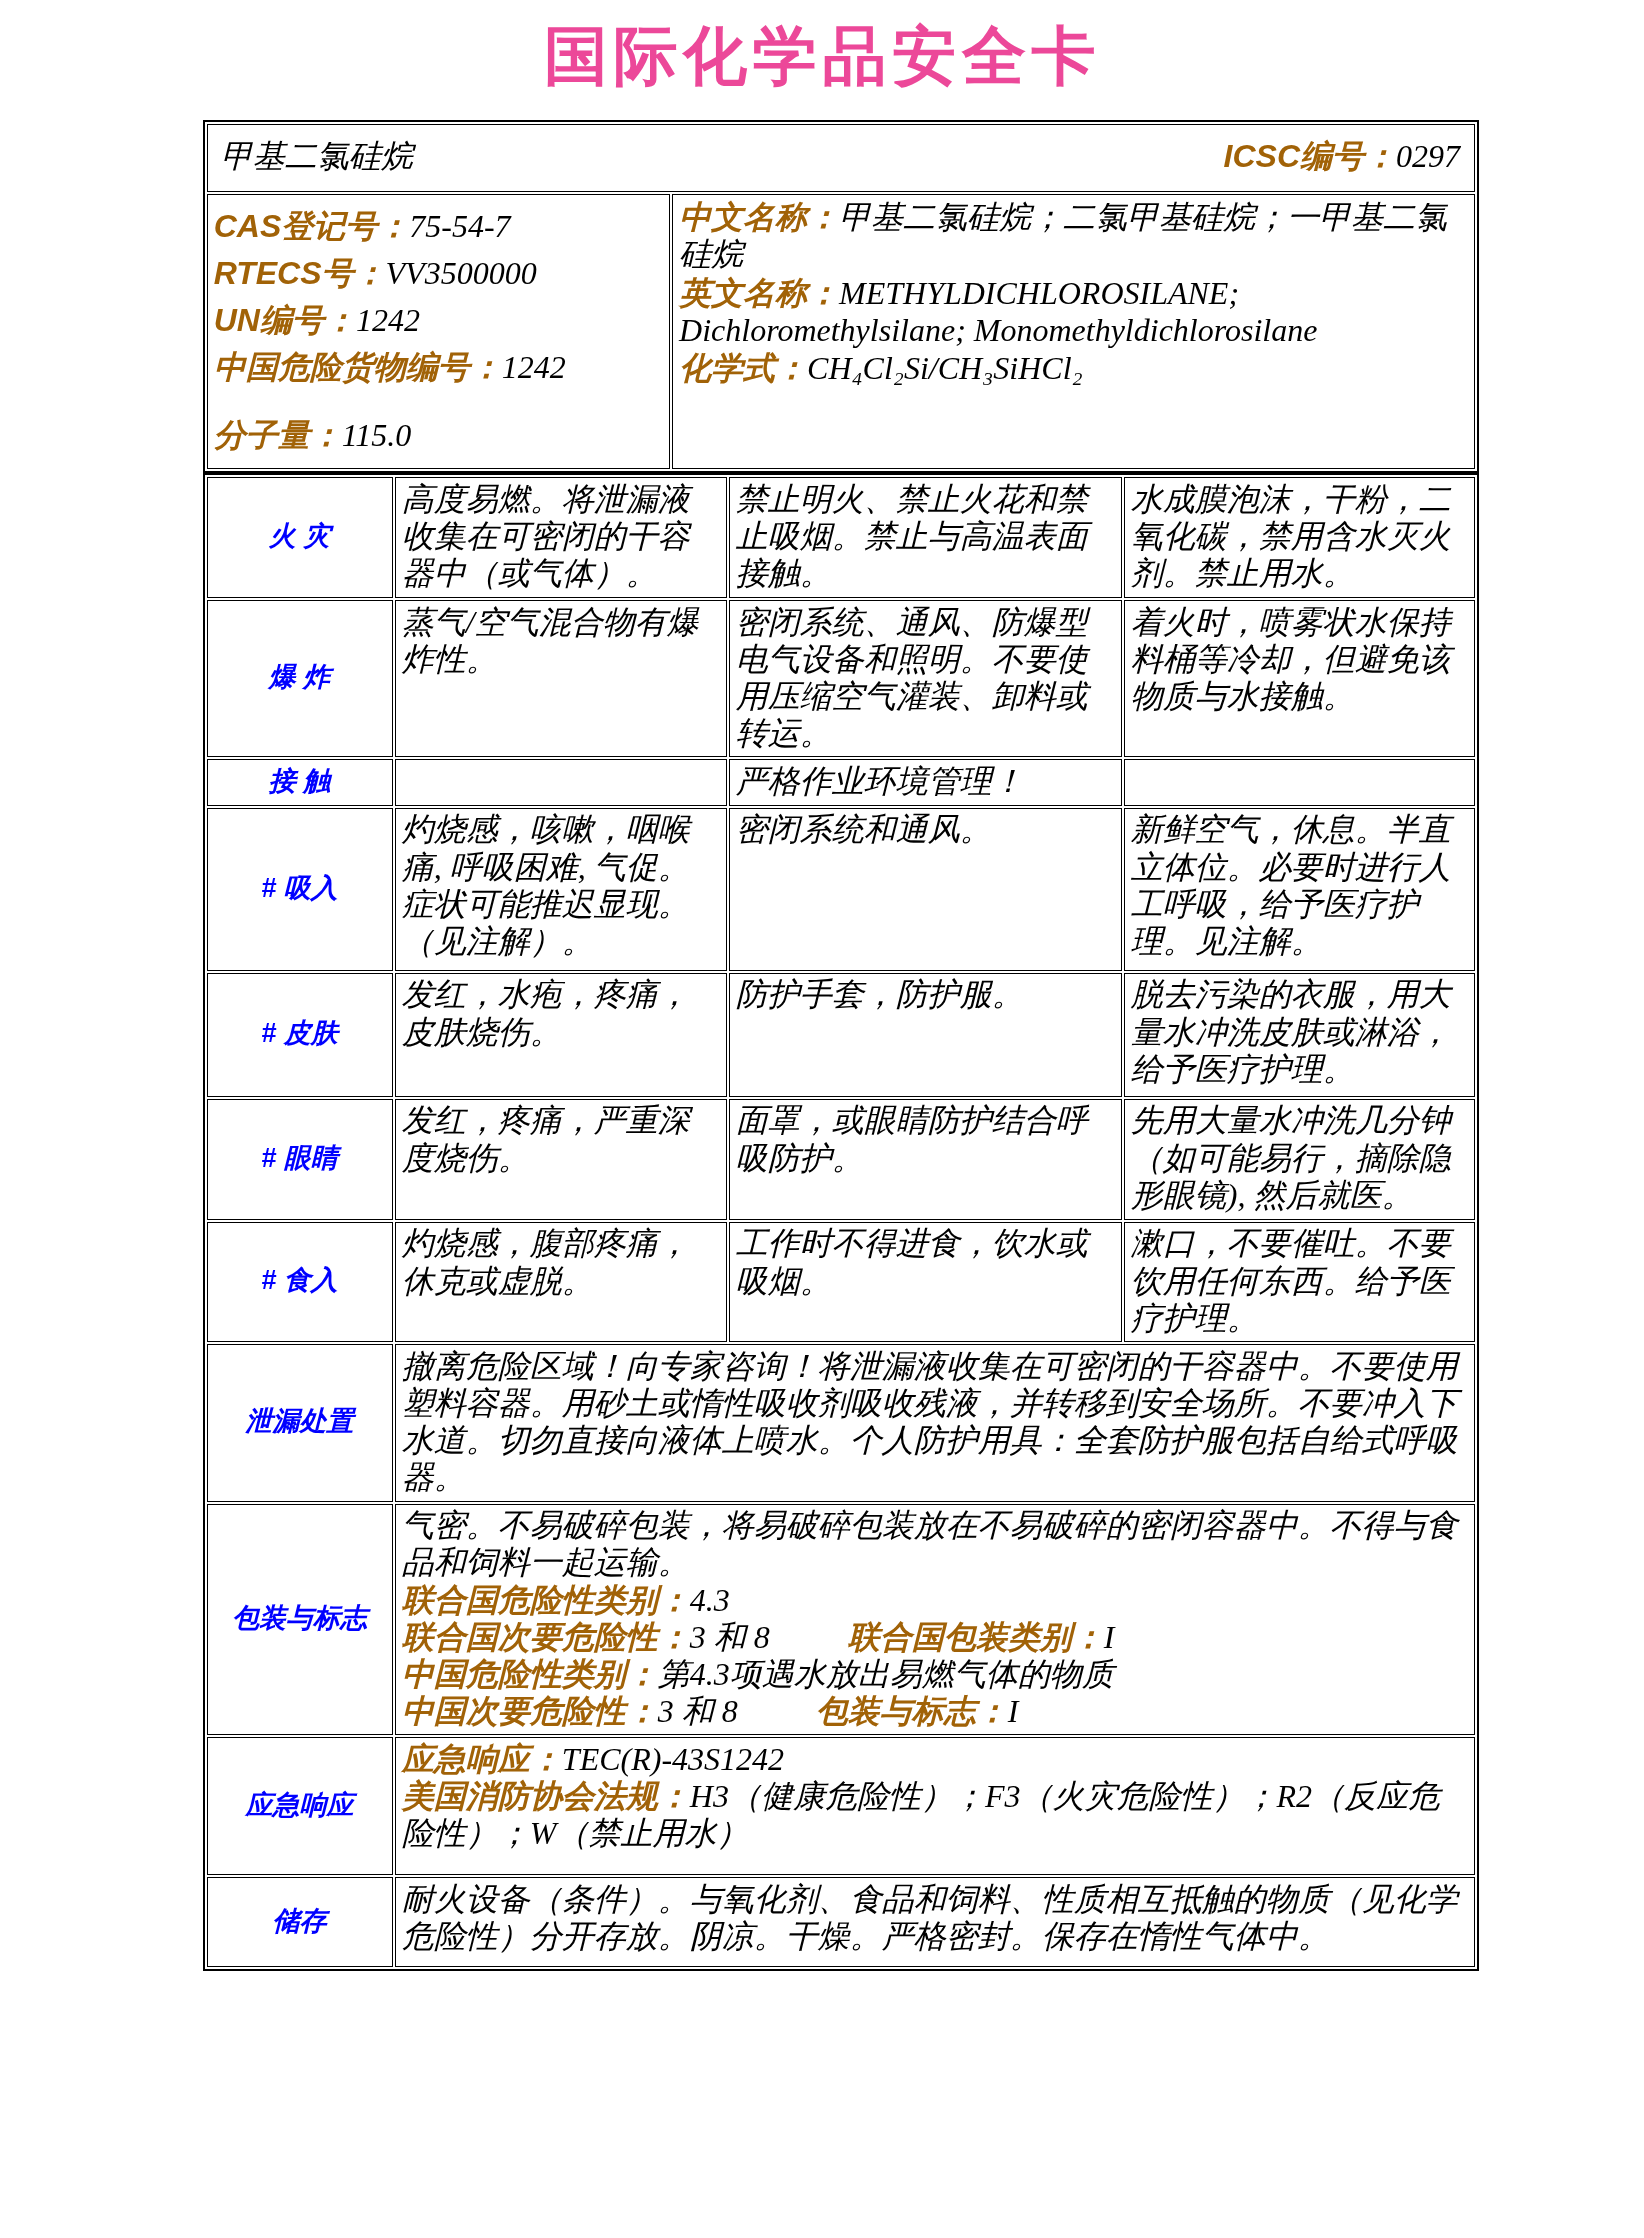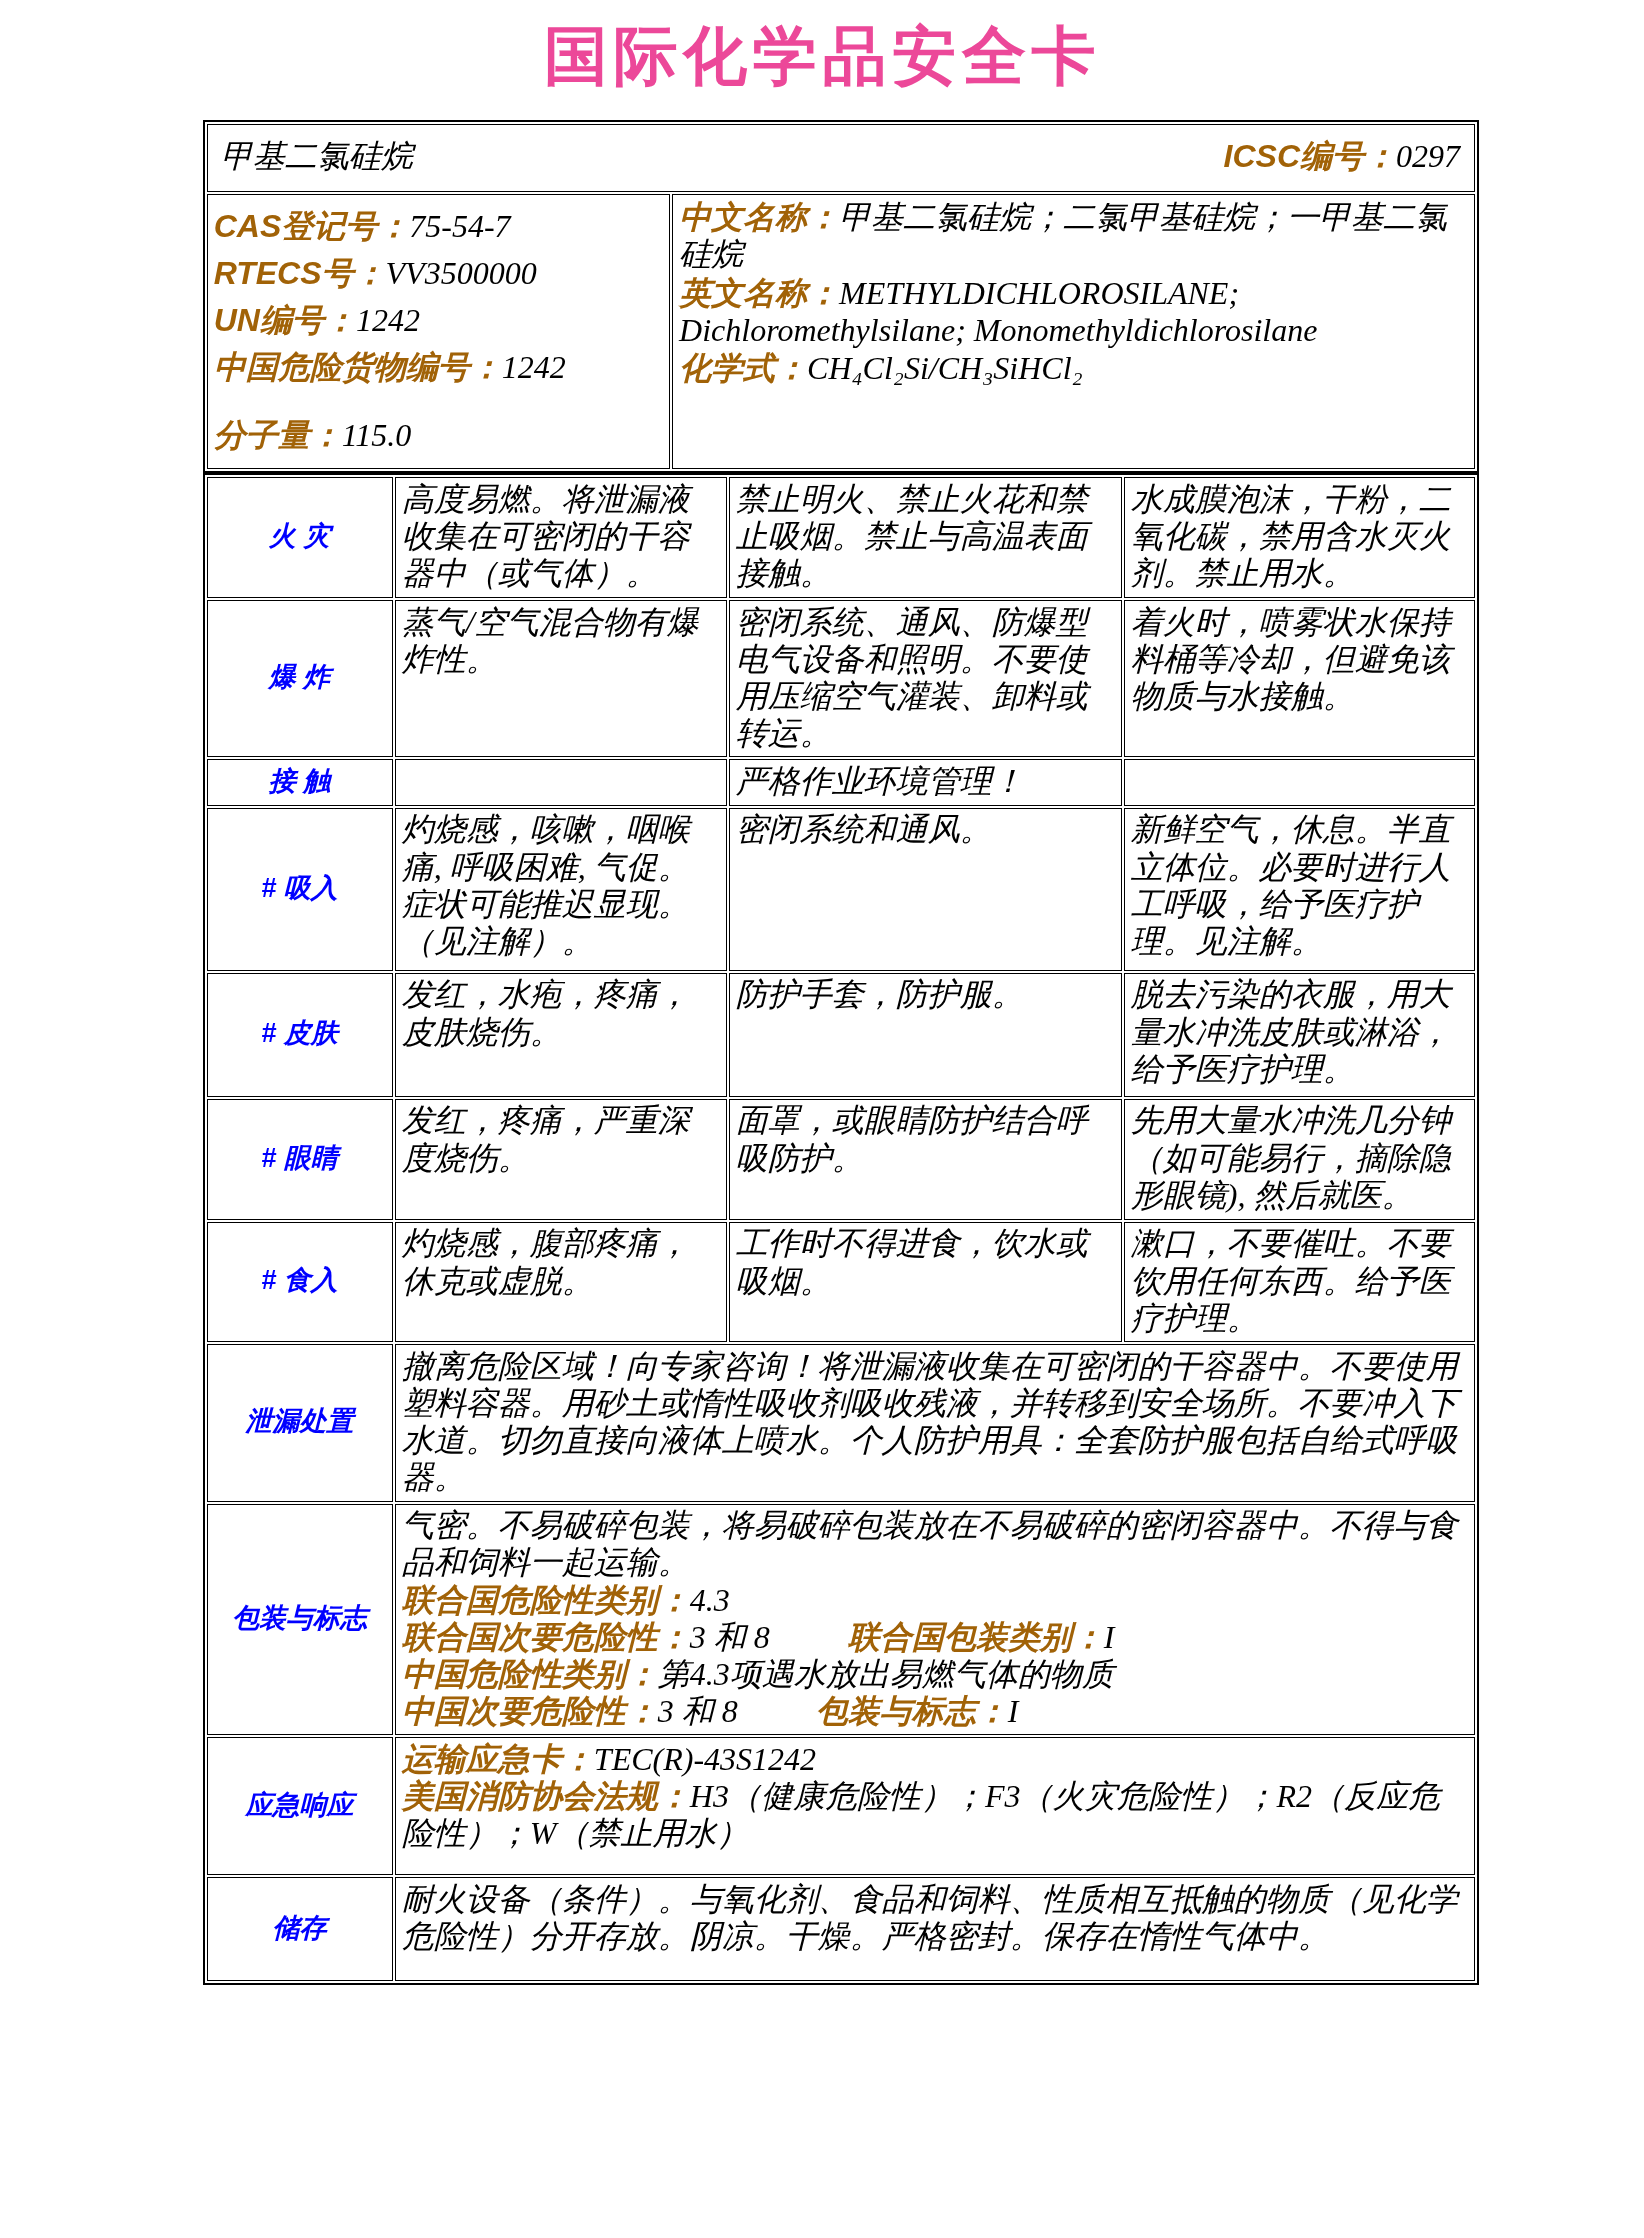--- a/index.html
+++ b/index.html
@@ -135,26 +135,26 @@
           <div><span class="blue">中国危险性类别：</span><span>第4.3项遇水放出易燃气体的物质</span></div>
           <div>
             <span class="seg"><span class="blue">中国次要危险性：</span><span>3 和 8</span></span><span class="seg"><span class="blue">包装与标志：</span><span>I</span></span>
           </div>
         </td>
       </tr>
 
       <tr style="height:138px;">
         <td class="rowlabel">应急响应</td>
         <td colspan="3">
-          <div><span class="blue">运输应急卡：</span><span>TEC(R)-43S1242</span></div>
+          <div><span class="blue">应急响应：</span><span>TEC(R)-43S1242</span></div>
           <div><span class="blue">美国消防协会法规：</span><span>H3（健康危险性）；F3（火灾危险性）；R2（反应危险性）；W（禁止用水）</span></div>
         </td>
       </tr>
 
-      <tr style="height:104px;">
+      <tr style="height:90px;">
         <td class="rowlabel">储存</td>
         <td colspan="3">耐火设备（条件）。与氧化剂、食品和饲料、性质相互抵触的物质（见化学危险性）分开存放。阴凉。干燥。严格密封。保存在惰性气体中。</td>
       </tr>
     </tbody>
       </table>
   </div>
 </div>
 
 
 </body></html>

